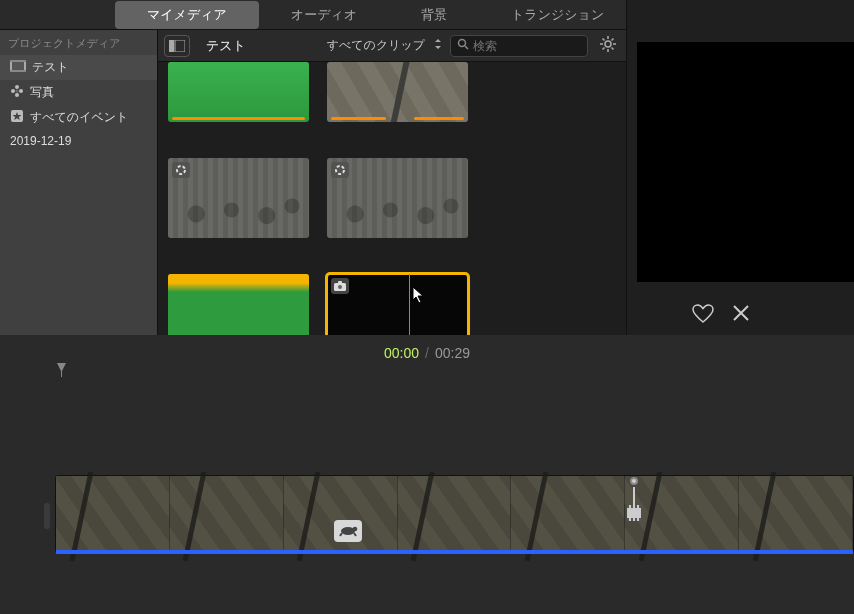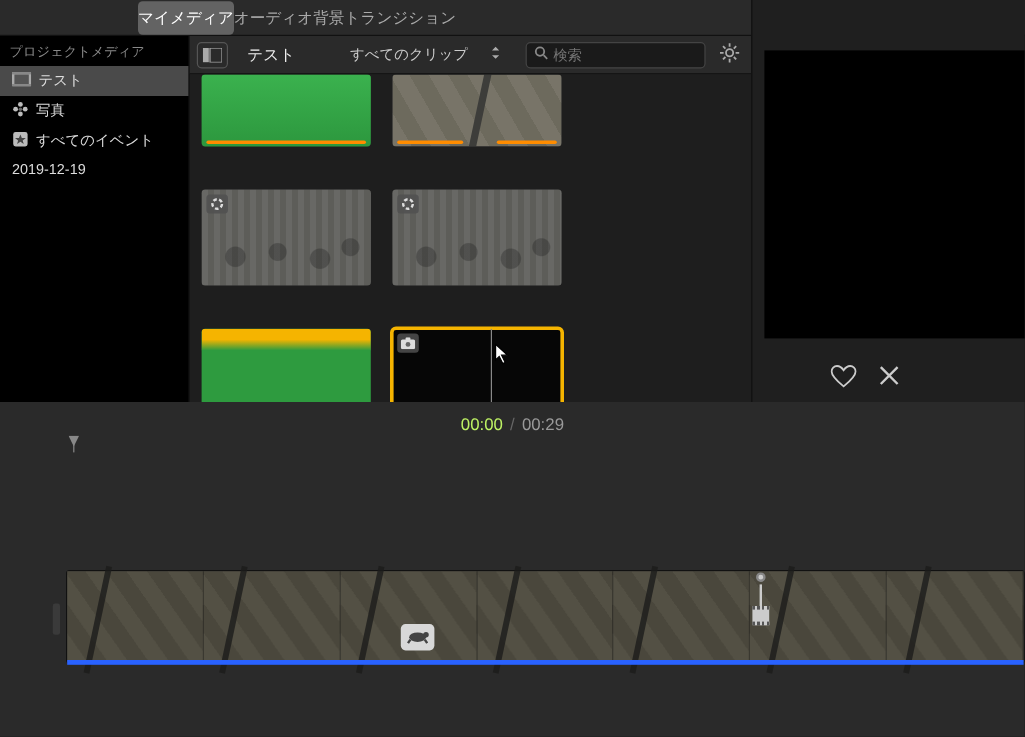--- a/index.html
+++ b/index.html
@@ -19,21 +19,21 @@
   position: absolute;
   top: 0; left: 0; right: 0;
   height: 30px;
   background: #2a2a2a;
   display: flex;
   align-items: center;
   padding-left: 115px;
   border-bottom: 1px solid #111;
 }
 .top-tabs .tab {
-  padding: 5px 0;
+  padding: 5px 32px;
   color: #aaa;
   border-radius: 4px;
   cursor: default;
 }
 .top-tabs .tab.active {
   background: #636363;
   color: #fff;
 }
 .top-tools {
   position: absolute;
@@ -70,33 +70,32 @@
   color: #eee;
   flex: 0 0 auto;
   margin-left: 8px;
 }
 .spacer { flex: 1; }
 .filter-dropdown {
   color: #ccc;
   font-size: 12px;
   display: flex;
   align-items: center;
-  gap: 19px;
+  gap: 9px;
 }
 .search-box {
-  width: 150px;
+  width: 138px;
   height: 22px;
   background: #1a1a1a;
   border: 1px solid #444;
   border-radius: 4px;
   display: flex;
   align-items: center;
   padding: 0 6px;
   gap: 4px;
-  margin-left: 13px;
 }
 .search-box input {
   background: transparent;
   border: none;
   outline: none;
   color: #ccc;
   font-size: 12px;
   width: 100%;
 }
 .gear-btn {
@@ -106,21 +105,21 @@
   justify-content: center;
 }
 
 
 .sidebar {
   position: absolute;
   top: 30px;
   left: 0;
   width: 158px;
   height: 305px;
-  background: #000000;
+  background: #404040;
   border-right: 1px solid #111;
   font-size: 12px;
 }
 .sidebar .section-header {
   padding: 6px 8px 4px;
   color: #8a8a8a;
   font-size: 11px;
 }
 .sidebar .item {
   padding: 4px 8px 4px 10px;

